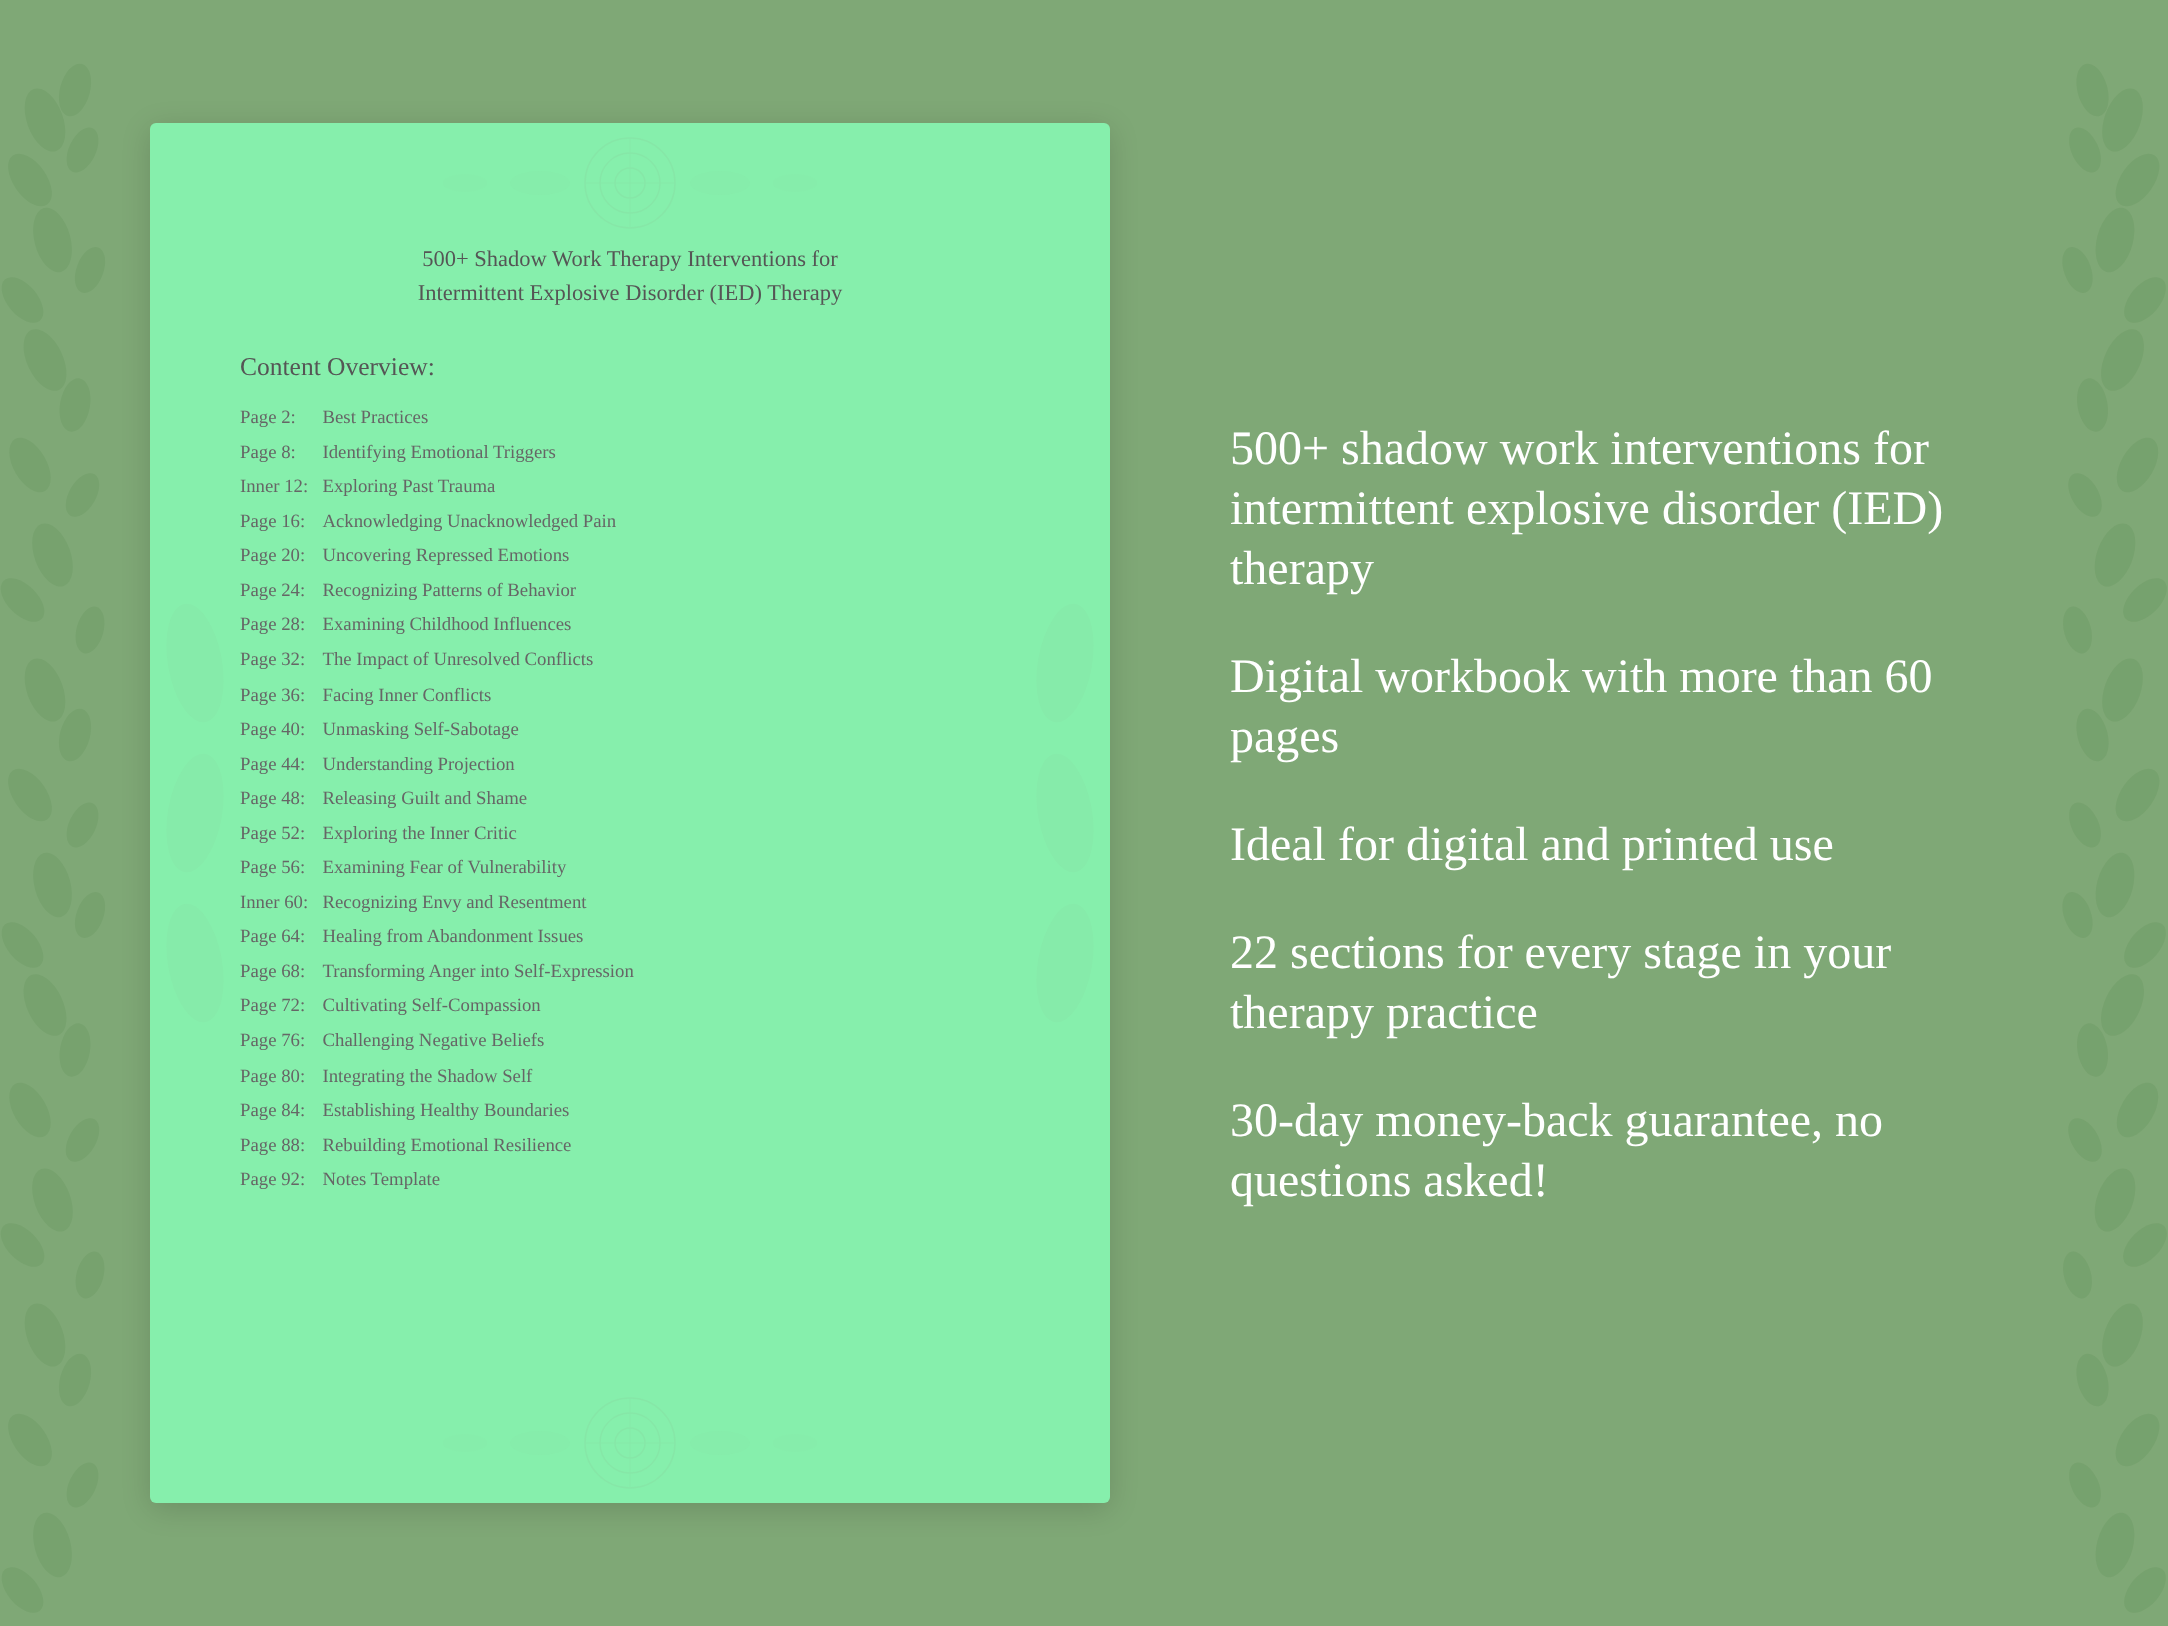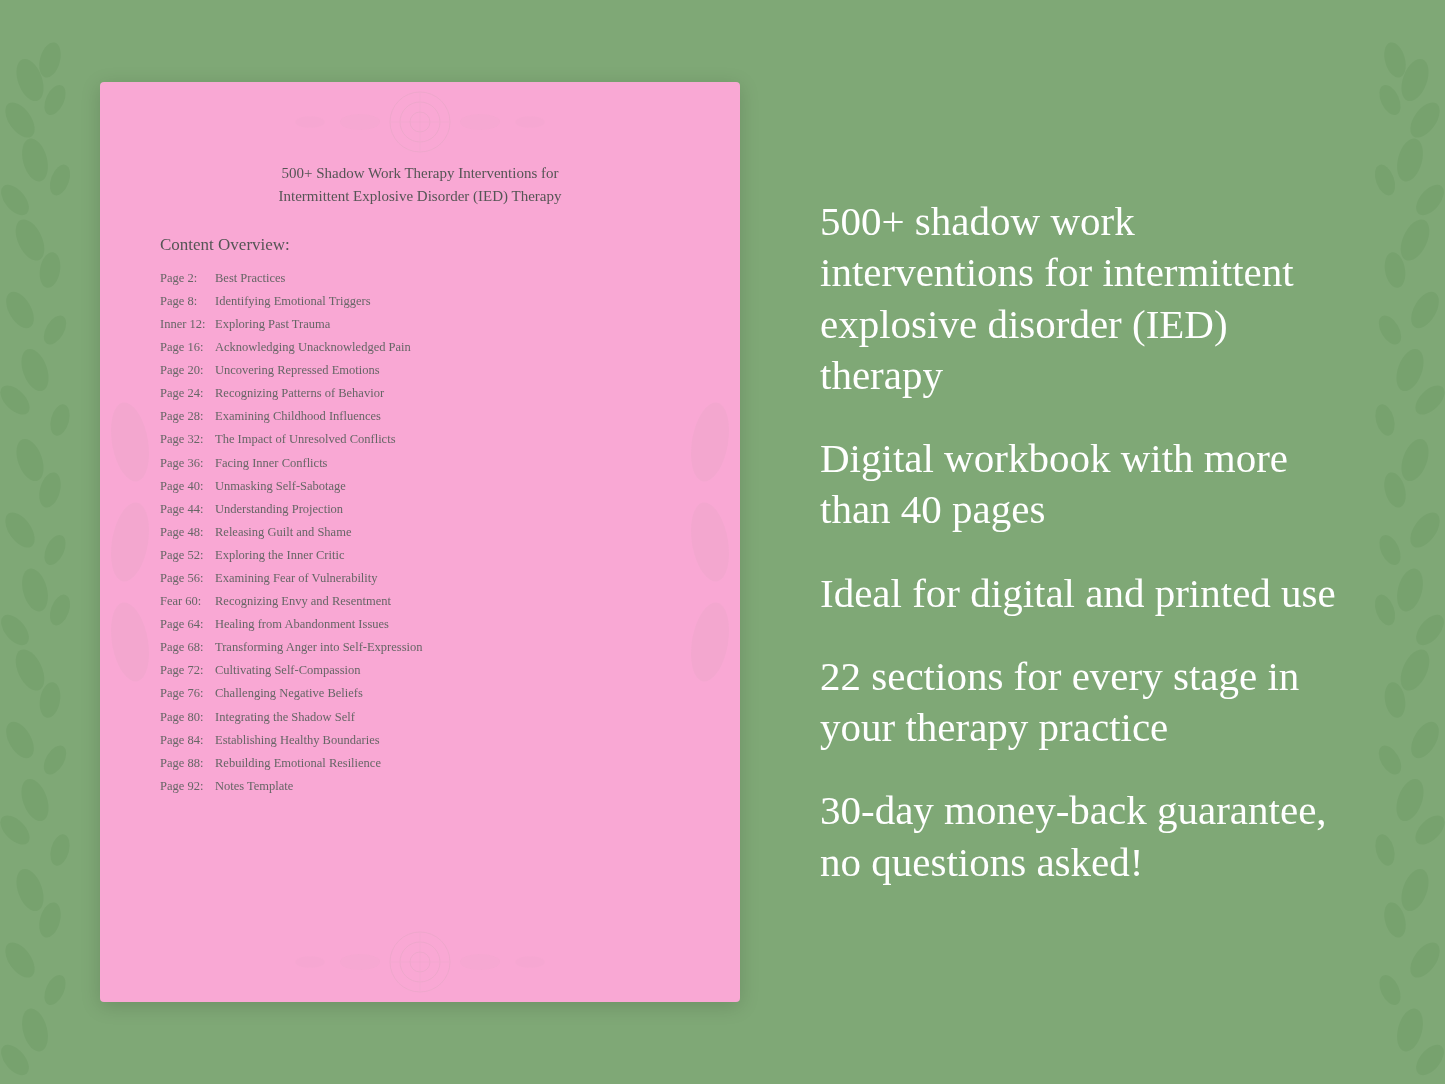--- a/index.html
+++ b/index.html
@@ -20,21 +20,21 @@
       width: 100%;
       height: 100%;
       padding: 40px 100px 40px 100px;
       gap: 60px;
       align-items: center;
       justify-content: center;
     }
 
     
     .document-card {
-      background: #f9a8d4;
+      background: #86efac;
       width: 640px;
       min-height: 920px;
       border-radius: 4px;
       box-shadow: 0 4px 20px rgba(0,0,0,0.15);
       padding: 50px 60px 50px 60px;
       position: relative;
       flex-shrink: 0;
       overflow: hidden;
     }
 
@@ -118,21 +118,21 @@
     
     .marketing-panel {
       flex: 1;
       display: flex;
       flex-direction: column;
       gap: 32px;
       padding-left: 20px;
     }
 
     .marketing-point {
-      font-size: 41px;
+      font-size: 32px;
       color: white;
       font-family: Georgia, 'Times New Roman', serif;
       line-height: 1.25;
       font-weight: normal;
     }
 
     
     .bg-leaves {
       position: absolute;
       top: 0; left: 0; right: 0; bottom: 0;
@@ -293,34 +293,34 @@
         <li class="toc-item"><span class="page-num">Page 20:</span>Uncovering Repressed Emotions</li>
         <li class="toc-item"><span class="page-num">Page 24:</span>Recognizing Patterns of Behavior</li>
         <li class="toc-item"><span class="page-num">Page 28:</span>Examining Childhood Influences</li>
         <li class="toc-item"><span class="page-num">Page 32:</span>The Impact of Unresolved Conflicts</li>
         <li class="toc-item"><span class="page-num">Page 36:</span>Facing Inner Conflicts</li>
         <li class="toc-item"><span class="page-num">Page 40:</span>Unmasking Self-Sabotage</li>
         <li class="toc-item"><span class="page-num">Page 44:</span>Understanding Projection</li>
         <li class="toc-item"><span class="page-num">Page 48:</span>Releasing Guilt and Shame</li>
         <li class="toc-item"><span class="page-num">Page 52:</span>Exploring the Inner Critic</li>
         <li class="toc-item"><span class="page-num">Page 56:</span>Examining Fear of Vulnerability</li>
-        <li class="toc-item"><span class="page-num">Fear 60:</span>Recognizing Envy and Resentment</li>
+        <li class="toc-item"><span class="page-num">Inner 60:</span>Recognizing Envy and Resentment</li>
         <li class="toc-item"><span class="page-num">Page 64:</span>Healing from Abandonment Issues</li>
         <li class="toc-item"><span class="page-num">Page 68:</span>Transforming Anger into Self-Expression</li>
         <li class="toc-item"><span class="page-num">Page 72:</span>Cultivating Self-Compassion</li>
         <li class="toc-item"><span class="page-num">Page 76:</span>Challenging Negative Beliefs</li>
         <li class="toc-item"><span class="page-num">Page 80:</span>Integrating the Shadow Self</li>
         <li class="toc-item"><span class="page-num">Page 84:</span>Establishing Healthy Boundaries</li>
         <li class="toc-item"><span class="page-num">Page 88:</span>Rebuilding Emotional Resilience</li>
         <li class="toc-item"><span class="page-num">Page 92:</span>Notes Template</li>
       </ul>
 
   </div>
 
   <div class="marketing-panel">
   <div class="marketing-point">500+ shadow work interventions for intermittent explosive disorder (IED) therapy</div>
-      <div class="marketing-point">Digital workbook with more than 40 pages</div>
+      <div class="marketing-point">Digital workbook with more than 60 pages</div>
       <div class="marketing-point">Ideal for digital and printed use</div>
       <div class="marketing-point">22 sections for every stage in your therapy practice</div>
       <div class="marketing-point">30-day money-back guarantee, no questions asked!</div>
     </div>
 
 </div>
 
 </body></html>

